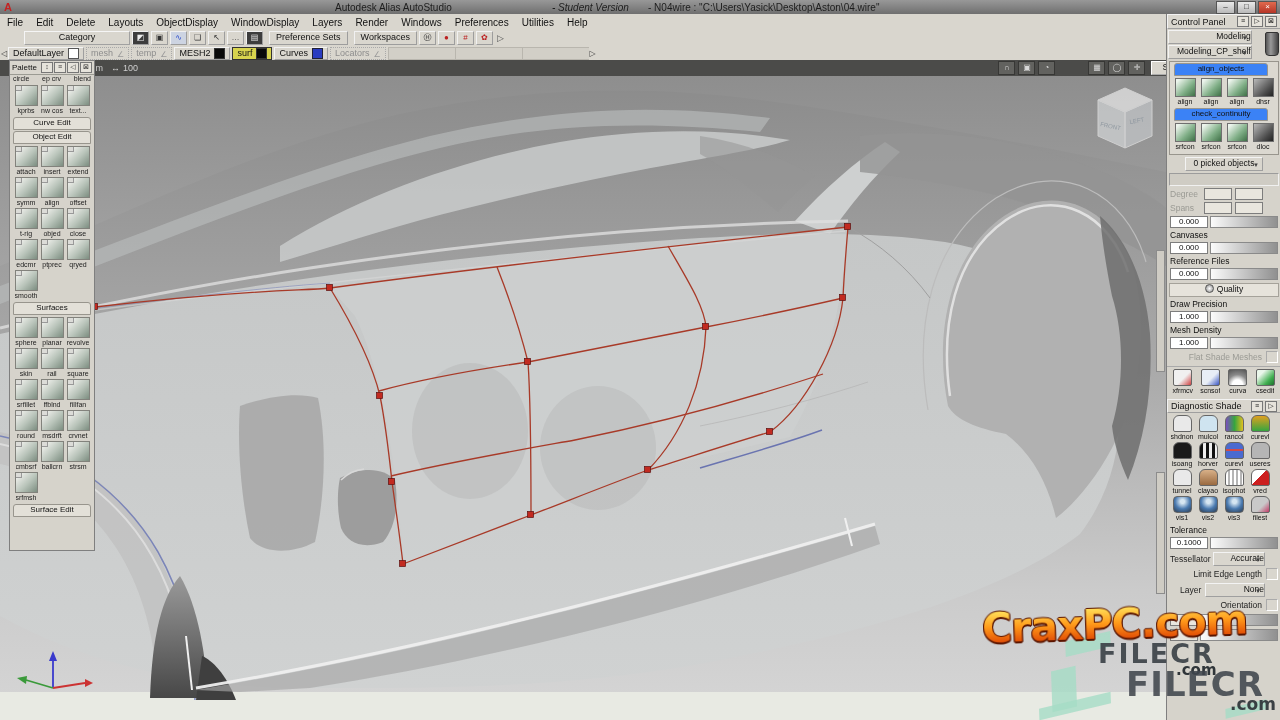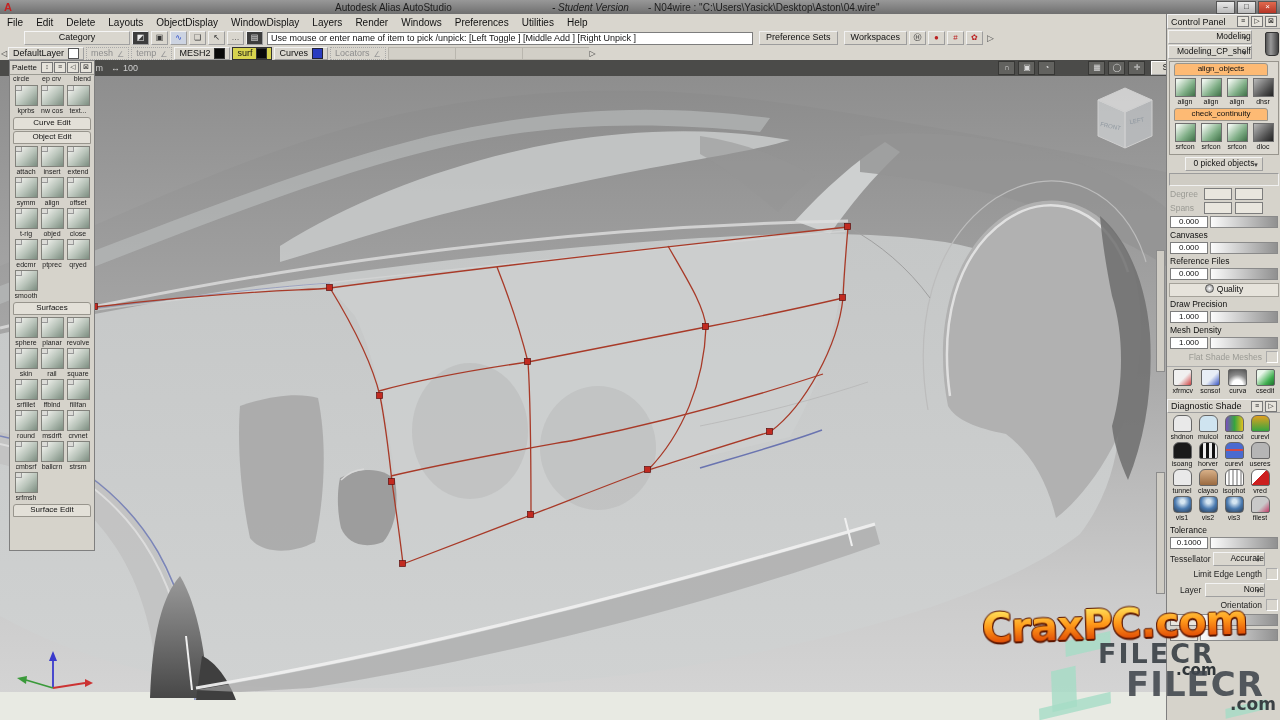--- a/index.html
+++ b/index.html
@@ -81,21 +81,21 @@
   .cp-title-icos{display:flex;gap:2px;}
   .cp-tico{width:10px;height:9px;border:1px solid #777;background:#e6e3db;font-size:7px;line-height:8px;text-align:center;}
   .cp-ddrow{display:flex;}
   .cp-dds{flex:1;}
   .dd{height:12px;border:1px outset #f3f3f3;background:#d9d6ce;margin:1px 13px 0 1px;position:relative;
     text-align:right;line-height:11px;font-size:8.5px;padding-left:8px;}
   .dd::after{content:"▼";position:absolute;right:3px;top:2px;font-size:6px;color:#444;}
   .trash{width:15px;height:22px;margin:3px 2px 0 0;background:linear-gradient(90deg,#555,#999 40%,#444);
     border:1px solid #333;border-radius:2px 2px 4px 4px;}
   .shelf{margin:2px 2px;border:1px solid #98958d;background:#dbd8d0;padding-bottom:2px;}
-  .shelf-tab{height:11px;margin:1px 10px 1px 4px;background:#fdba74;border:1px solid #98958d;border-radius:3px 3px 0 0;
+  .shelf-tab{height:11px;margin:1px 10px 1px 4px;background:#3b82f6;border:1px solid #98958d;border-radius:3px 3px 0 0;
     text-align:center;font-size:8px;line-height:10px;}
   .shelf-tools{display:flex;justify-content:space-around;padding:1px 2px;}
   .sht{display:flex;flex-direction:column;align-items:center;width:25px;}
   .stico{width:19px;height:17px;border:1px solid #6f6f6f;background:linear-gradient(135deg,#ecf4ec 10%,#7fae86 60%,#3f7047);}
   .sht:nth-child(4) .stico{background:linear-gradient(135deg,#b9b9b9,#4a4a4a 70%,#222);}
   .shlab{font-size:7px;line-height:9px;}
   .picked{height:12px;border:1px outset #f3f3f3;background:#d9d6ce;margin:2px 18px;text-align:center;line-height:11px;font-size:8.5px;position:relative;}
   .picked::after{content:"▼";position:absolute;right:3px;top:2px;font-size:6px;color:#444;}
   .cp-emptybox{height:11px;margin:1px 2px;border:1px inset #f0f0f0;background:#cfccc4;}
   .cp-row{display:flex;align-items:center;margin:2px 3px 0 3px;}
@@ -178,21 +178,20 @@
 
 <div class="abs toolbar">
   <div class="cat-btn">Category</div>
   <div class="tb-ico dark">◩</div>
   <div class="tb-ico">▣</div>
   <div class="tb-ico wave">∿</div>
   <div class="tb-ico">❏</div>
   <div class="tb-ico">↖</div>
   <div class="tb-ico">…</div>
   <div class="tb-ico dark">▤</div>
-  <div class="prompt">Use mouse or enter name of item to pick /unpick: [Left Toggle ] [Middle Add ] [Right Unpick ]</div>
   <div class="tb-btn">Preference Sets</div>
   <div class="tb-btn">Workspaces</div>
   <div class="tb-ico">Ⓗ</div>
   <div class="tb-ico tb-red">●</div>
   <div class="tb-ico tb-red">#</div>
   <div class="tb-ico tb-red">✿</div>
   <div class="tb-end">▷</div>
 </div>
 
 <div class="abs layerbar">

